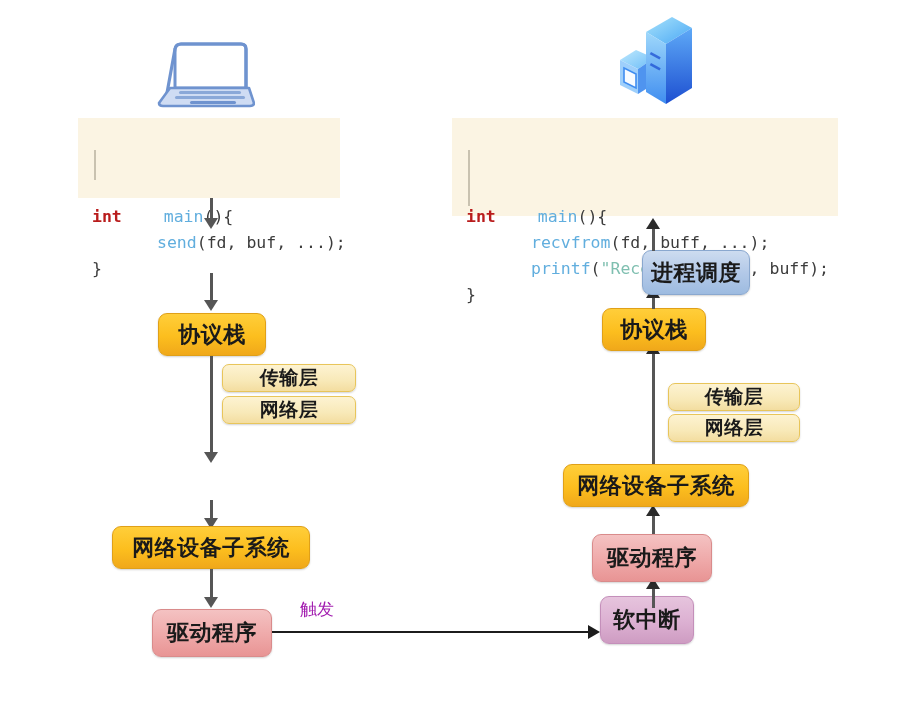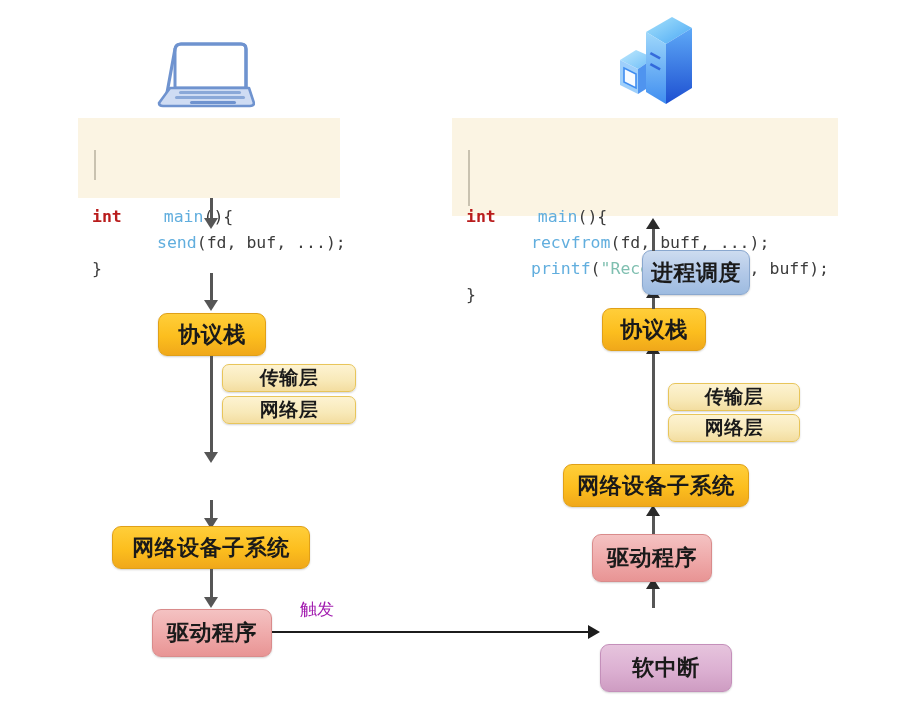--- a/index.html
+++ b/index.html
@@ -177,21 +177,21 @@
 
   <div class="vline" style="left:210px;top:569px;height:33px;"></div>
   <div class="arrow-d" style="left:204px;top:597px;"></div>
 
   <div class="box red" style="left:152px;top:609px;width:120px;height:48px;font-size:22px;">驱动程序</div>
 
   <div class="hline" style="left:272px;top:631px;width:318px;"></div>
   <div class="arrow-r" style="left:588px;top:625px;"></div>
   <div class="edge-label" style="left:300px;top:598px;">触发</div>
 
-  <div class="box purple" style="left:600px;top:644px;width:132px;height:48px;font-size:22px;">软中断</div>
+  <div class="box purple" style="left:600px;top:596px;width:94px;height:48px;font-size:22px;">软中断</div>
 
   <div class="vline" style="left:652px;top:587px;height:21px;"></div>
   <div class="arrow-u" style="left:646px;top:578px;"></div>
 
   <div class="box red" style="left:592px;top:534px;width:120px;height:48px;font-size:22px;">驱动程序</div>
 
   <div class="vline" style="left:652px;top:514px;height:20px;"></div>
   <div class="arrow-u" style="left:646px;top:505px;"></div>
 
   <div class="box orange" style="left:563px;top:464px;width:186px;height:43px;font-size:22px;">网络设备子系统</div>

